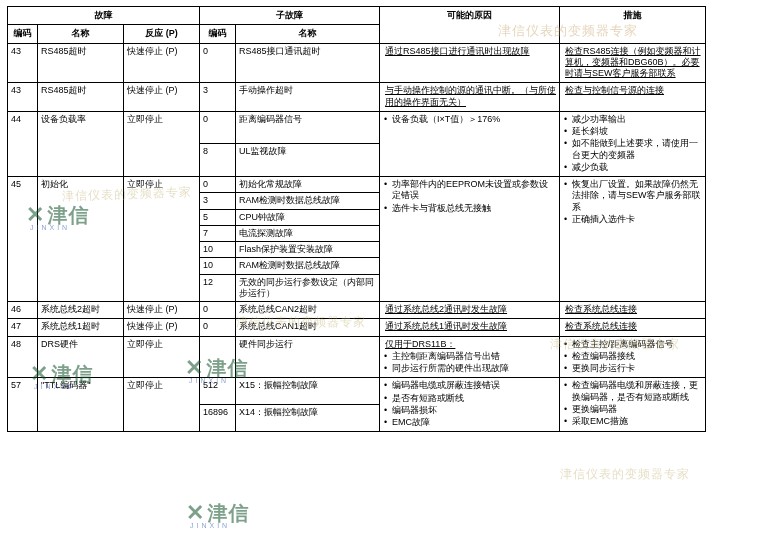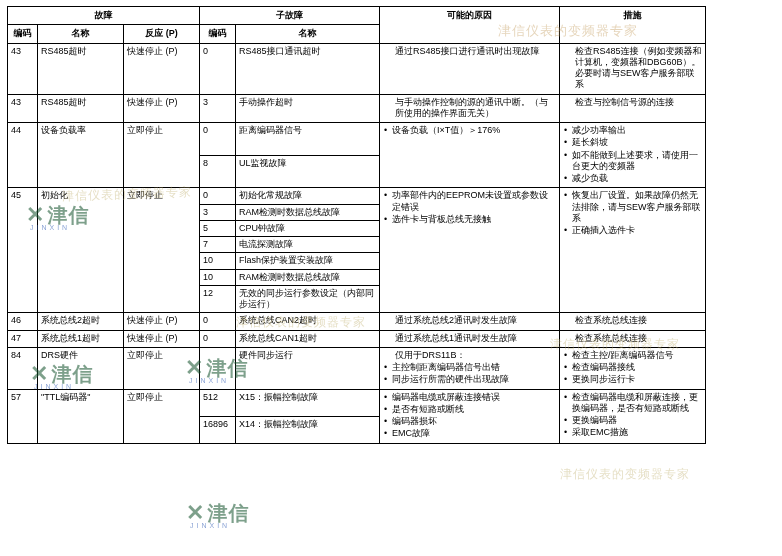--- a/index.html
+++ b/index.html
@@ -107,21 +107,21 @@
     padding-left: 0;
     margin: 0 0 1px 0;
     line-height: 1.25;
   }
   ul.bullets > li:before {
     content: "•";
     position: absolute;
     left: -8px;
     top: 0;
   }
-  .plain-line { margin: 0 0 1px 12px; }
+  .plain-line { margin: 0 0 1px 2px; text-decoration: underline; }
 </style>
 </head>
 <body>
 
 <div class="page">
 
   <table class="fault">
     <colgroup>
       <col class="c-code">
         <col class="c-name">
@@ -260,21 +260,21 @@
           <td>0</td>
           <td>系统总线CAN1超时</td>
           <td rowspan="1">
             <div class="plain-line">通过系统总线1通讯时发生故障</div>
           </td>
           <td rowspan="1">
             <div class="plain-line">检查系统总线连接</div>
           </td>
         </tr>
         <tr>
-          <td class="nowrapcell" rowspan="1">84</td>
+          <td class="nowrapcell" rowspan="1">48</td>
           <td rowspan="1">DRS硬件</td>
           <td rowspan="1">立即停止</td>
           <td></td>
           <td>硬件同步运行</td>
           <td rowspan="1">
             <div class="plain-line">仅用于DRS11B：</div>
             <ul class="bullets">
               <li>主控制距离编码器信号出错</li>
               <li>同步运行所需的硬件出现故障</li>
             </ul>

